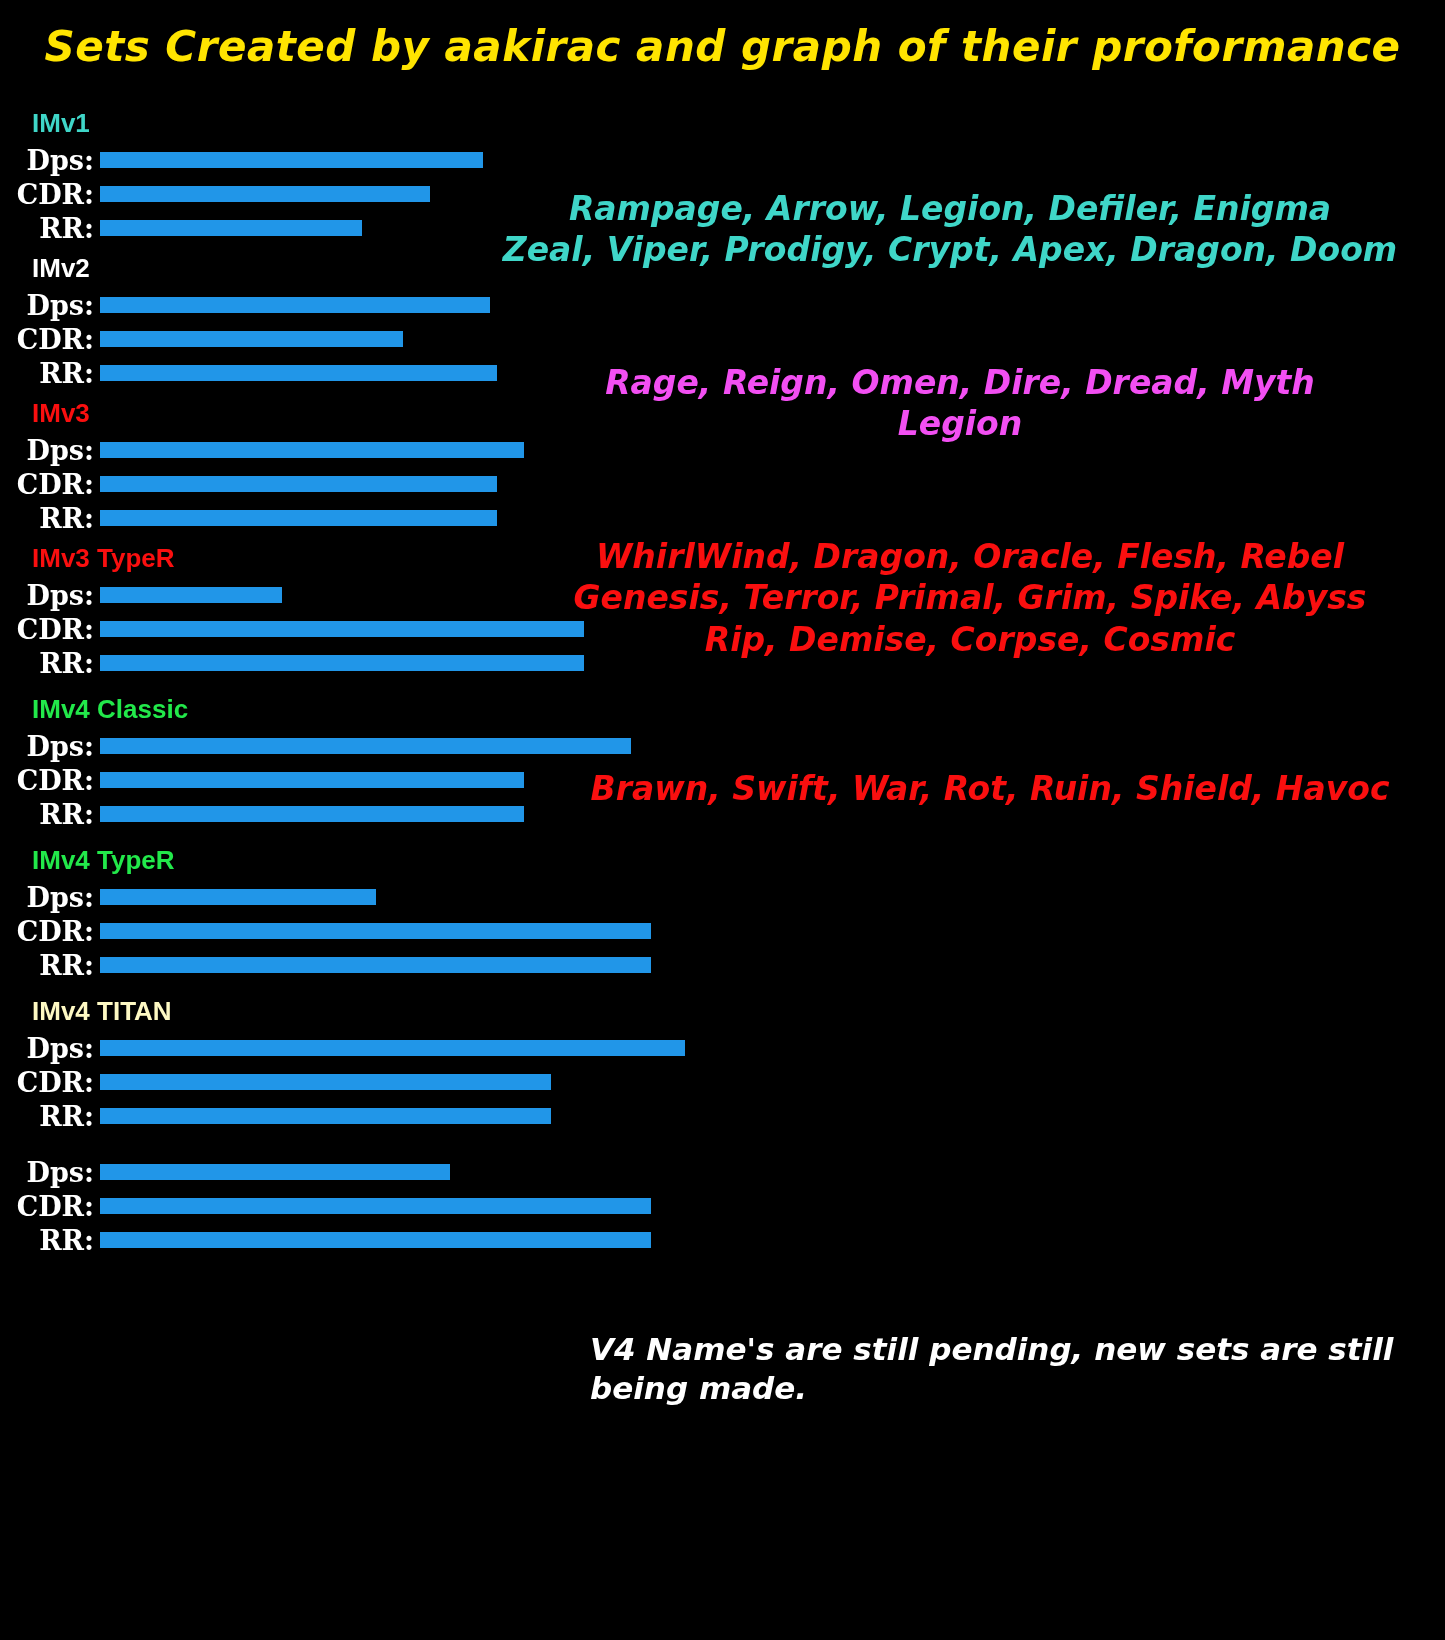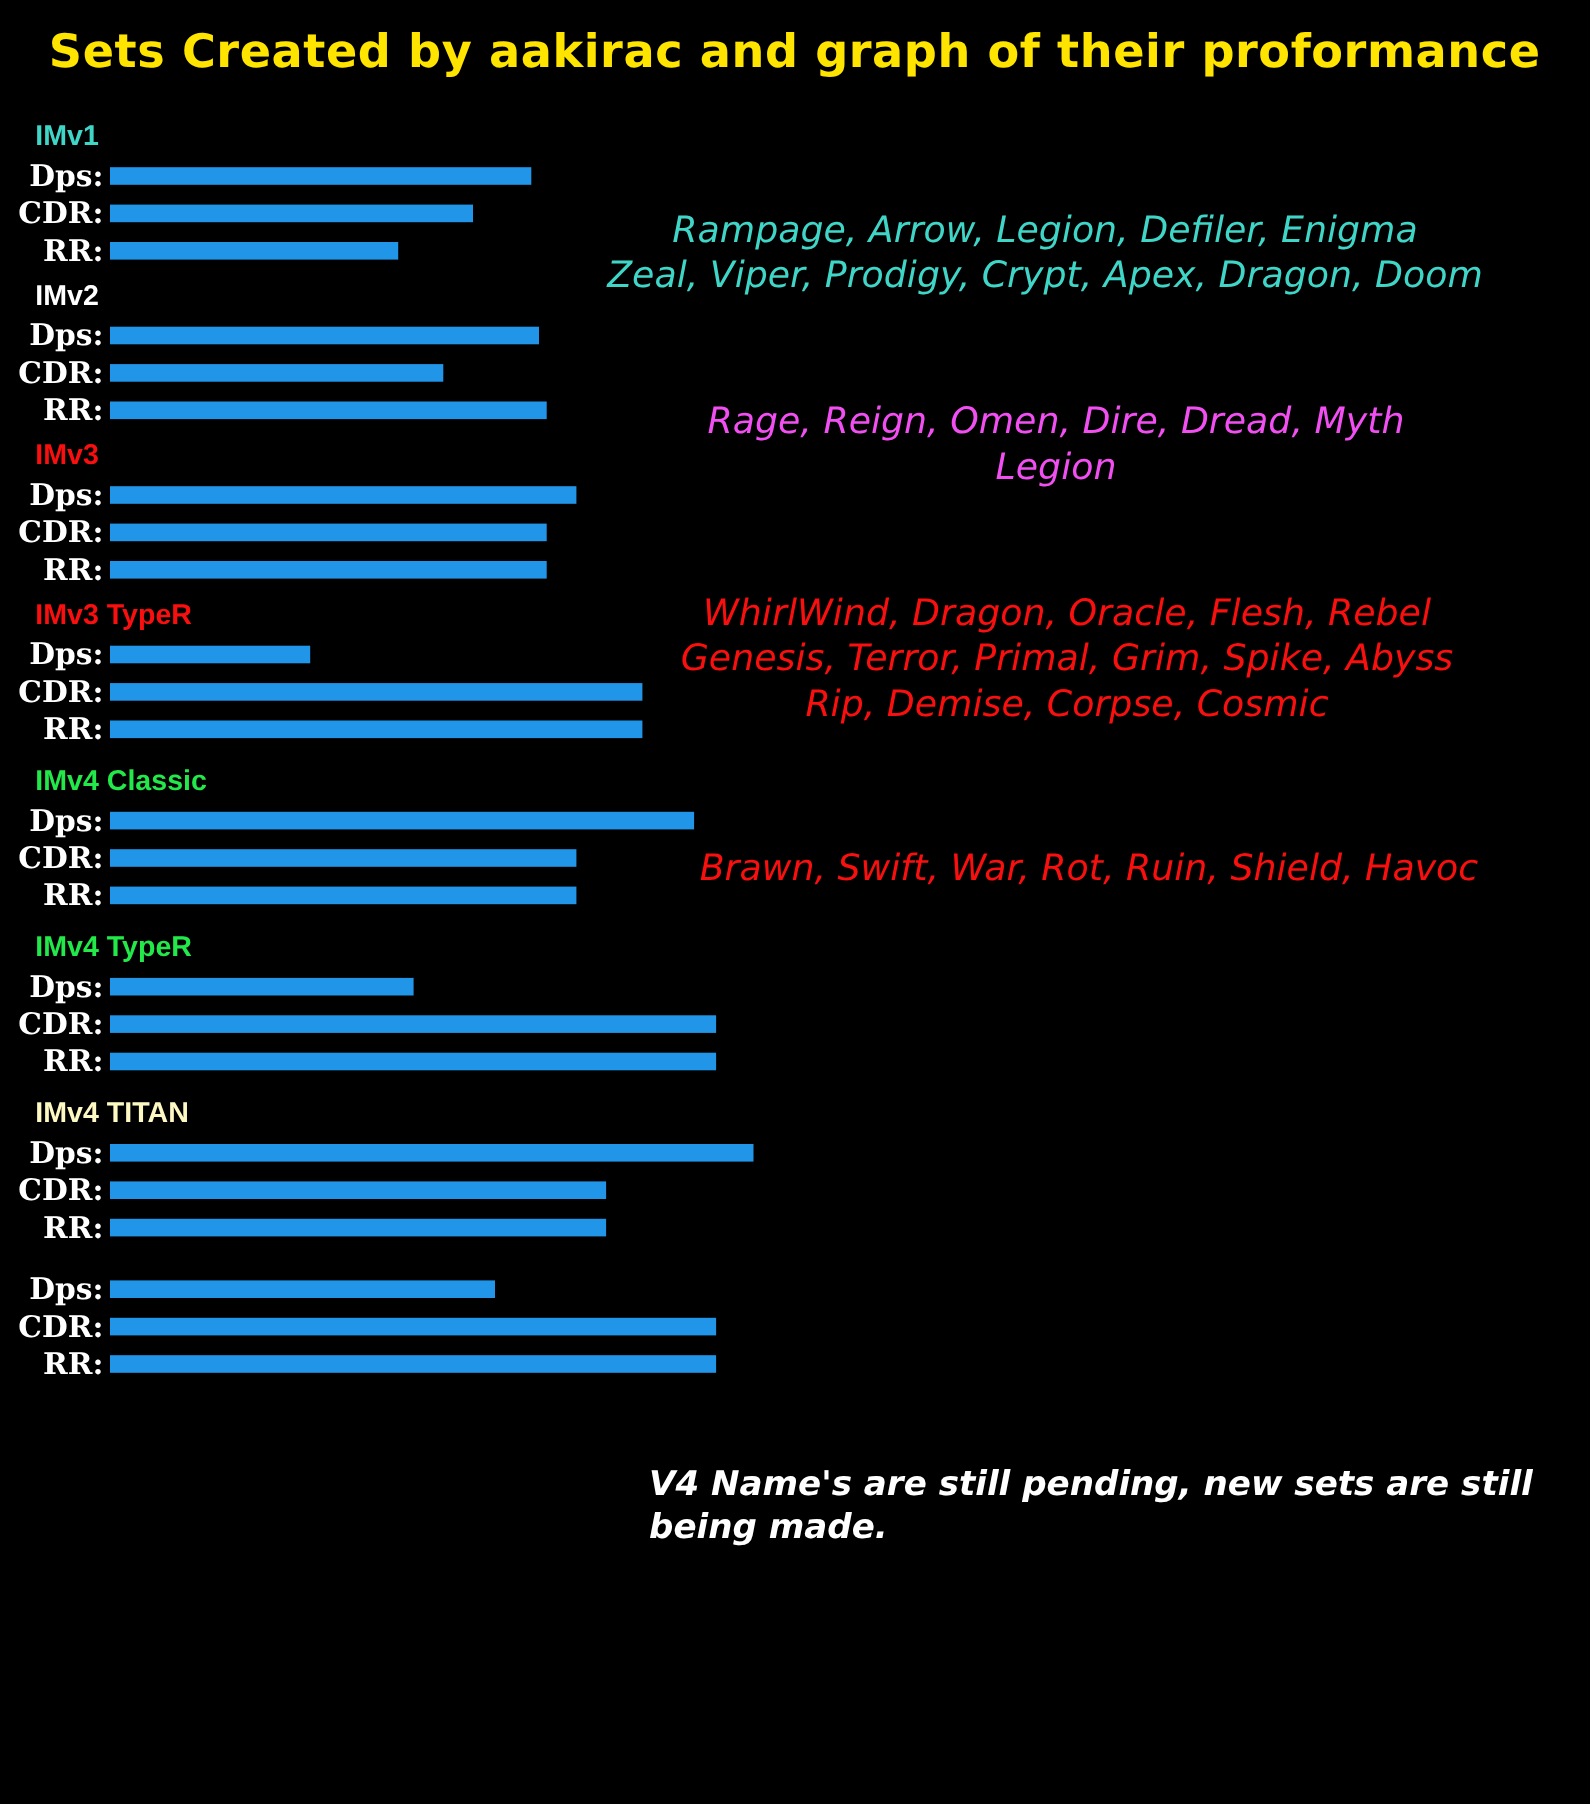--- a/index.html
+++ b/index.html
@@ -11,20 +11,21 @@
     width: 1445px;
     height: 1640px;
     position: relative;
     font-family: "DejaVu Sans", sans-serif;
     overflow: hidden;
   }
   .title {
     color: #ffe400;
     font-family: "DejaVu Sans", sans-serif;
     font-weight: bold;
+    font-style: italic;
     font-size: 42px;
     letter-spacing: 0.5px;
     text-align: center;
     padding-top: 22px;
     white-space: nowrap;
   }
   .chart-area {
     position: absolute;
     left: 0;
     top: 108px;
@@ -65,21 +66,21 @@
   .bar {
     position: absolute;
     left: 0;
     top: 9px;
     height: 16px;
     background: #2196e8;
   }
   .side-text {
     position: absolute;
     font-family: "DejaVu Sans", sans-serif;
-    font-weight: normal;
+    font-weight: bold;
     font-style: italic;
     font-size: 33px;
     text-align: center;
     line-height: 1.25;
   }
   .note {
     position: absolute;
     color: #ffffff;
     font-family: "DejaVu Sans", sans-serif;
     font-weight: bold;

